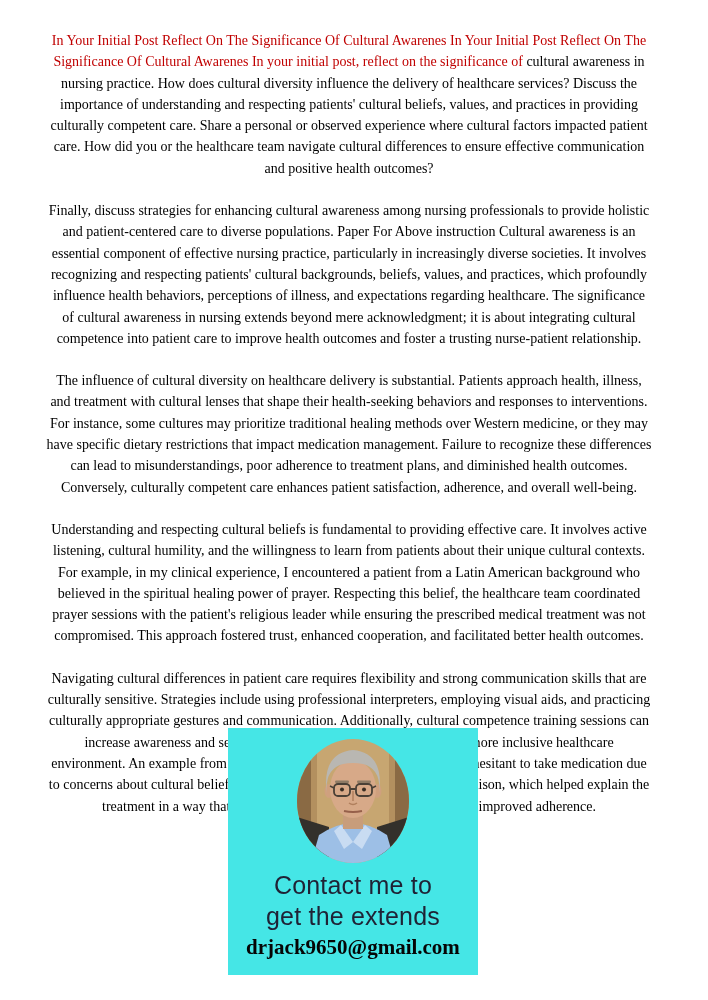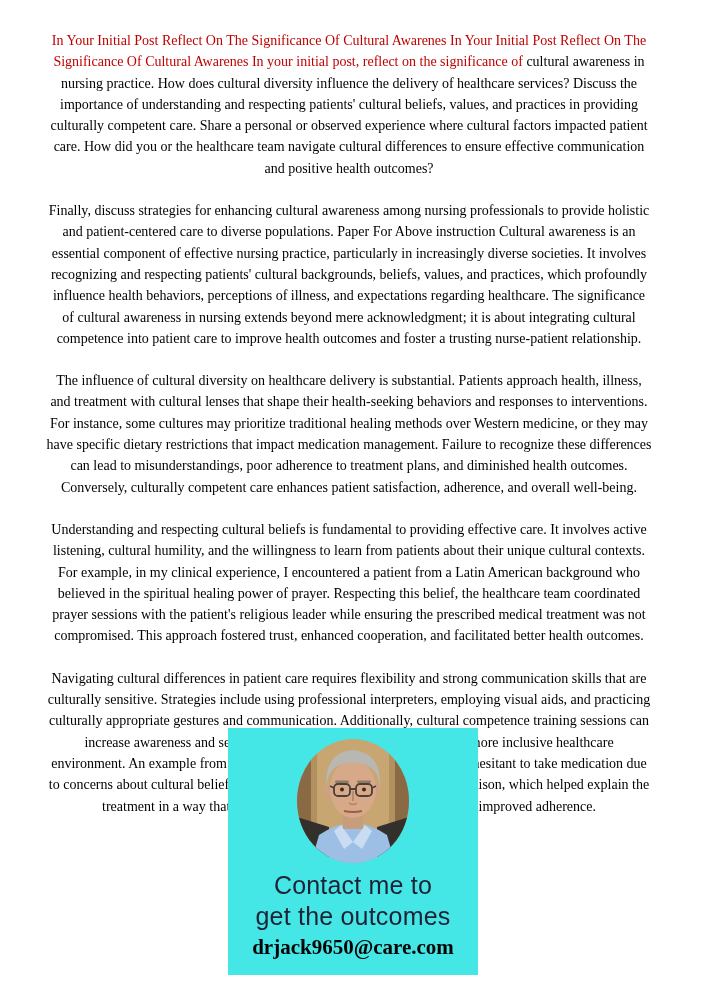--- a/index.html
+++ b/index.html
@@ -68,16 +68,16 @@
       <line x1="37" y1="49" x2="33" y2="47" stroke="#4a4036" stroke-width="1.5"></line>
       <line x1="75" y1="49" x2="79" y2="47" stroke="#4a4036" stroke-width="1.5"></line>
       <circle cx="45" cy="50.5" r="2" fill="#3a2e24"></circle>
       <circle cx="67" cy="50.5" r="2" fill="#3a2e24"></circle>
       <path d="M56,52 L56,62 M52,64 Q56,67 60,64" stroke="#b07f5d" stroke-width="1.5" fill="none"></path>
       <path d="M47,72 Q56,74 65,72" stroke="#96604a" stroke-width="2" fill="none"></path>
     </g>
   </svg>
   <div class="headline">
     <div>Contact me to</div>
-    <div>get the outcomes</div>
+    <div>get the extends</div>
   </div>
-  <div class="email">drjack9650@care.com</div>
+  <div class="email">drjack9650@gmail.com</div>
 </div>
 
 </body></html>

